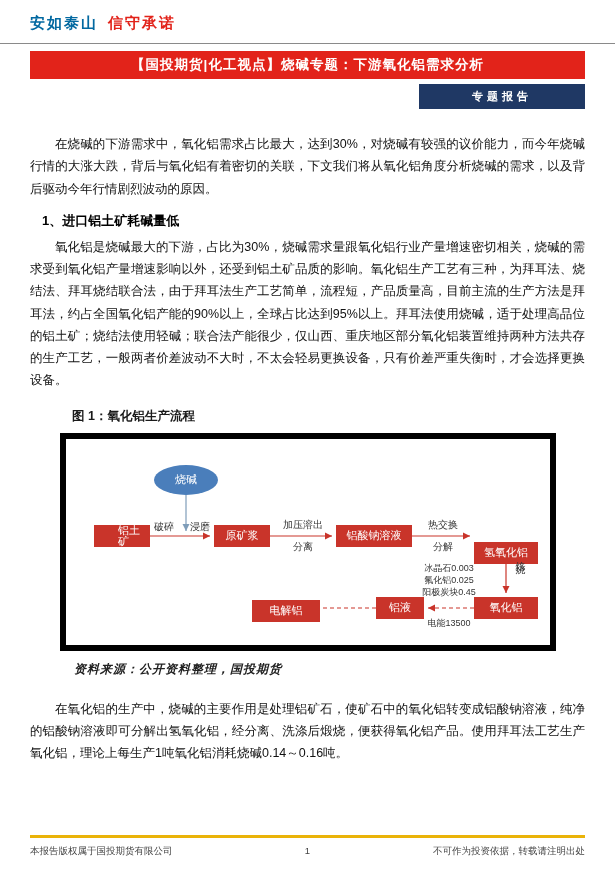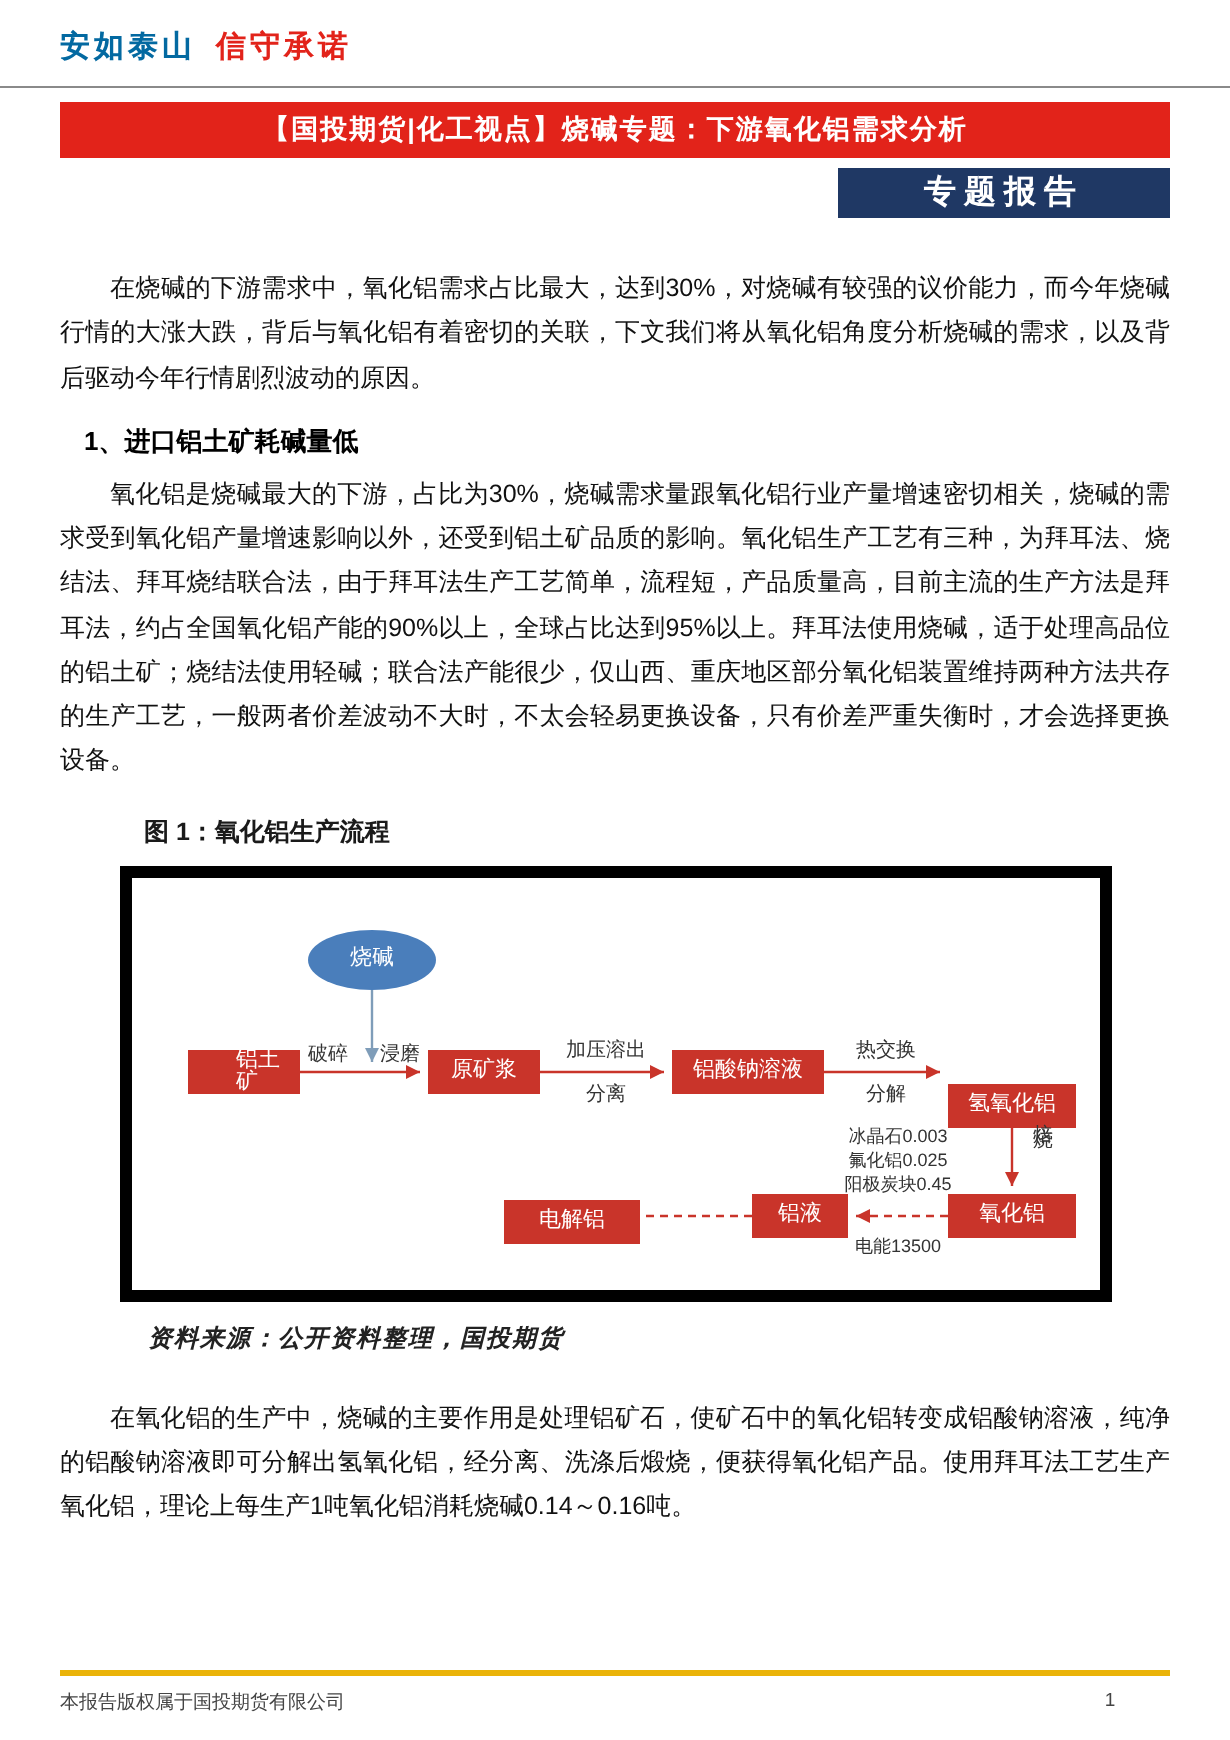--- a/index.html
+++ b/index.html
@@ -32,21 +32,21 @@
     margin: 7px 30px 0 30px; height: 28px;
     background: #E2231A; color: #ffffff;
     font-weight: bold; font-size: 13.5px;
     display: flex; align-items: center; justify-content: center;
     letter-spacing: 1px;
   }
   .badge-row { display: flex; justify-content: flex-end; padding: 5px 30px 0 30px; }
   .type-badge {
     width: 166px; height: 25px;
     background: #1F3864; color: #ffffff;
-    font-weight: bold; font-size: 16px; letter-spacing: 4px;
+    font-weight: bold; font-size: 11px; letter-spacing: 4px;
     display: flex; align-items: center; justify-content: center;
   }
 
   
   .content { padding: 0 30px; color: #111; }
   .content p {
     font-size: 12.5px; line-height: 1.78; text-align: justify;
     text-indent: 2em;
   }
   .para1 { margin-top: 24px; }
@@ -181,15 +181,16 @@
       </div>
     </div>
     <div class="fig-source">资料来源：公开资料整理，国投期货</div>
 
     <p class="para3">在氧化铝的生产中，烧碱的主要作用是处理铝矿石，使矿石中的氧化铝转变成铝酸钠溶液，纯净的铝酸钠溶液即可分解出氢氧化铝，经分离、洗涤后煅烧，便获得氧化铝产品。使用拜耳法工艺生产氧化铝，理论上每生产1吨氧化铝消耗烧碱0.14～0.16吨。</p>
   </div>
 
   <div class="footer">
     <span class="f-left">本报告版权属于国投期货有限公司</span>
     <span class="f-page">1</span>
+    <span class="f-right">不可作为投资依据，转载请注明出处</span>
   </div>
 
 </div>
 
 </body></html>

